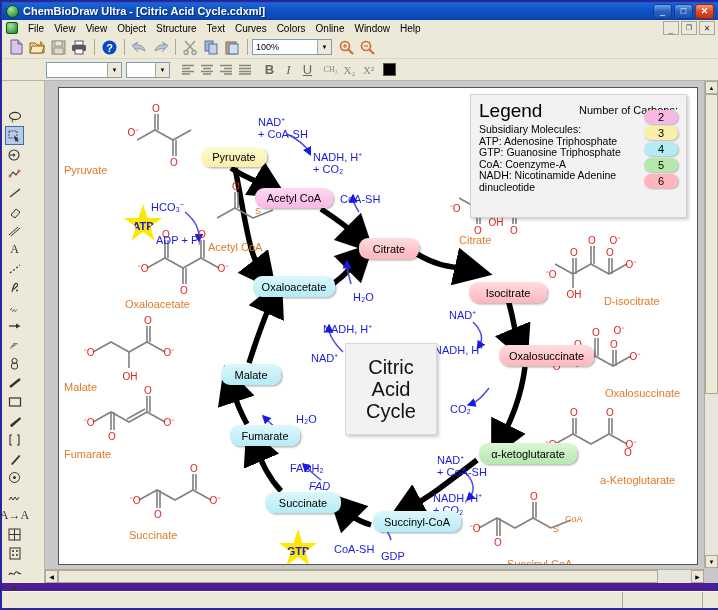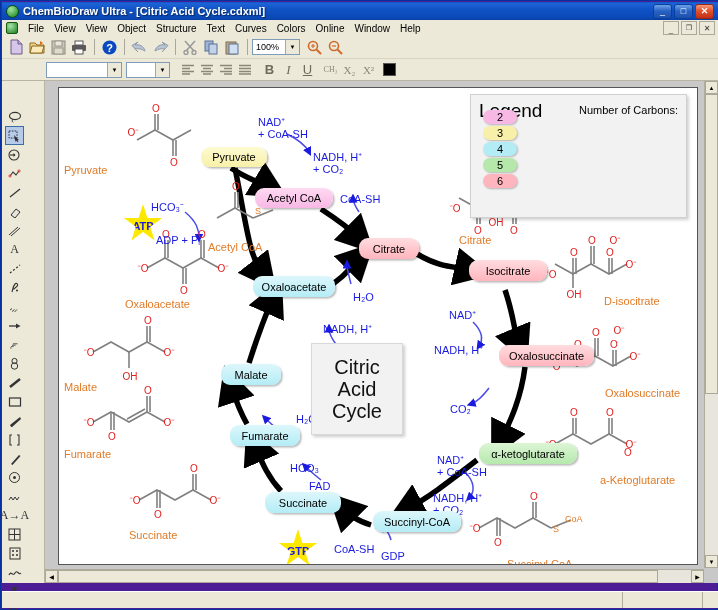--- a/index.html
+++ b/index.html
@@ -211,21 +211,21 @@
           <rect x="5" y="4" width="8" height="10" fill="#c3d2e8" stroke="#5d7096"></rect>
         </svg>
     </div>
     <div class="tbtn">
       <svg width="14" height="15" viewBox="0 0 14 15">
           <rect x="1" y="2" width="10" height="12" fill="#b8a88c" stroke="#7c6d52"></rect>
           <rect x="4" y="4" width="9" height="10" fill="#cfe0f2" stroke="#5d7096"></rect>
         </svg>
     </div>
     <div class="sep"></div>
-    <div class="combo" style="width:48px">
+    <div class="combo" style="width:80px">
       <span>100%</span>
       <span class="arw">▼</span>
     </div>
     <div class="tbtn" style="margin-left:4px">
       <svg width="15" height="15" viewBox="0 0 15 15">
           <circle cx="6" cy="6" r="4.5" fill="none" stroke="#d06a2a" stroke-width="1.6"></circle>
           <path d="M9.5 9.5L14 14" stroke="#d06a2a" stroke-width="2"></path>
           <path d="M6 4v4M4 6h4" stroke="#d06a2a" stroke-width="1.2"></path>
         </svg>
     </div>
@@ -666,23 +666,23 @@
             <div>NADH, H⁺</div>
             <div>+ CO₂</div>
           </div>
           <div class="bluelbl" style="left: 275px; top: 455px;">
             <div>CoA-SH</div>
           </div>
           <div class="bluelbl" style="left: 322px; top: 462px;">
             <div>GDP</div>
           </div>
           <div class="bluelbl" style="left: 231px; top: 374px;">
-            <div>HCO₃</div>
-          </div>
-          <div class="bluelbl" style="left: 250px; top: 392px;">
+            <div>FADH₂</div>
+          </div>
+          <div class="bluelbl" style="left: 250px; top: 392px; font-style: italic;">
             <div>FAD</div>
           </div>
           <div class="bluelbl" style="left: 237px; top: 325px;">
             <div>H₂O</div>
           </div>
           <div class="bluelbl" style="left: 264px; top: 235px;">
             <div>NADH, H⁺</div>
           </div>
           <div class="bluelbl" style="left: 252px; top: 264px;">
             <div>NAD⁺</div>
@@ -692,21 +692,21 @@
       <div id="nodes">
           <div class="node n3" style="left: 142px; top: 59px; width: 66px; height: 20px;">
             <span>Pyruvate</span>
           </div>
           <div class="node n2" style="left: 196px; top: 100px; width: 78px; height: 20px;">
             <span>Acetyl CoA</span>
           </div>
           <div class="node n6" style="left: 300px; top: 150px; width: 60px; height: 21px;">
             <span>Citrate</span>
           </div>
-          <div class="node n6" style="left: 410px; top: 172px; width: 78px; height: 21px;">
+          <div class="node n6" style="left: 410px; top: 194px; width: 78px; height: 21px;">
             <span>Isocitrate</span>
           </div>
           <div class="node n6" style="left: 440px; top: 257px; width: 95px; height: 21px;">
             <span>Oxalosuccinate</span>
           </div>
           <div class="node n5" style="left: 420px; top: 355px; width: 98px; height: 21px;">
             <span>α-ketoglutarate</span>
           </div>
           <div class="node n4" style="left: 314px; top: 423px; width: 88px; height: 21px;">
             <span>Succinyl-CoA</span>
@@ -727,32 +727,40 @@
 
       <div id="stars">
           <div class="star" style="left: 64px; top: 116px; width: 40px; height: 40px;">
             <span>ATP</span>
           </div>
           <div class="star" style="left: 219px; top: 441px; width: 40px; height: 40px;">
             <span>GTP</span>
           </div>
         </div>
 
-      <div class="centerbox" style="left:252px;top:255px;width:92px;height:92px">
+      <div class="centerbox" style="left:286px;top:255px;width:92px;height:92px">
         <div>Citric</div>
         <div>Acid</div>
         <div>Cycle</div>
       </div>
 
       <div class="legend" style="left:411px;top:6px;width:217px;height:124px">
         <div style="display:flex;align-items:flex-start;justify-content:space-between">
           <div class="ltitle">Legend</div>
           <div class="lnoc" style="margin-top:4px">Number of Carbons:</div>
         </div>
         <div style="display:flex;margin-top:2px">
+          <div style="flex:1">
+            <div class="lline">Subsidiary Molecules:</div>
+            <div class="lline">ATP: Adenosine Triphosphate</div>
+            <div class="lline">GTP: Guanosine Triphosphate</div>
+            <div class="lline">CoA: Coenzyme-A</div>
+            <div class="lline">NADH: Nicotinamide Adenine</div>
+            <div class="lline">dinucleotide</div>
+          </div>
           <div id="legend-chips" style="display:flex;flex-direction:column;gap:2px;margin-left:4px;margin-top:-14px">
               <div class="chip" style="background: rgb(247, 184, 228);">2</div>
               <div class="chip" style="background: rgb(248, 240, 168);">3</div>
               <div class="chip" style="background: rgb(180, 236, 246);">4</div>
               <div class="chip" style="background: rgb(182, 232, 172);">5</div>
               <div class="chip" style="background: rgb(255, 181, 189);">6</div>
             </div>
         </div>
       </div>
 

